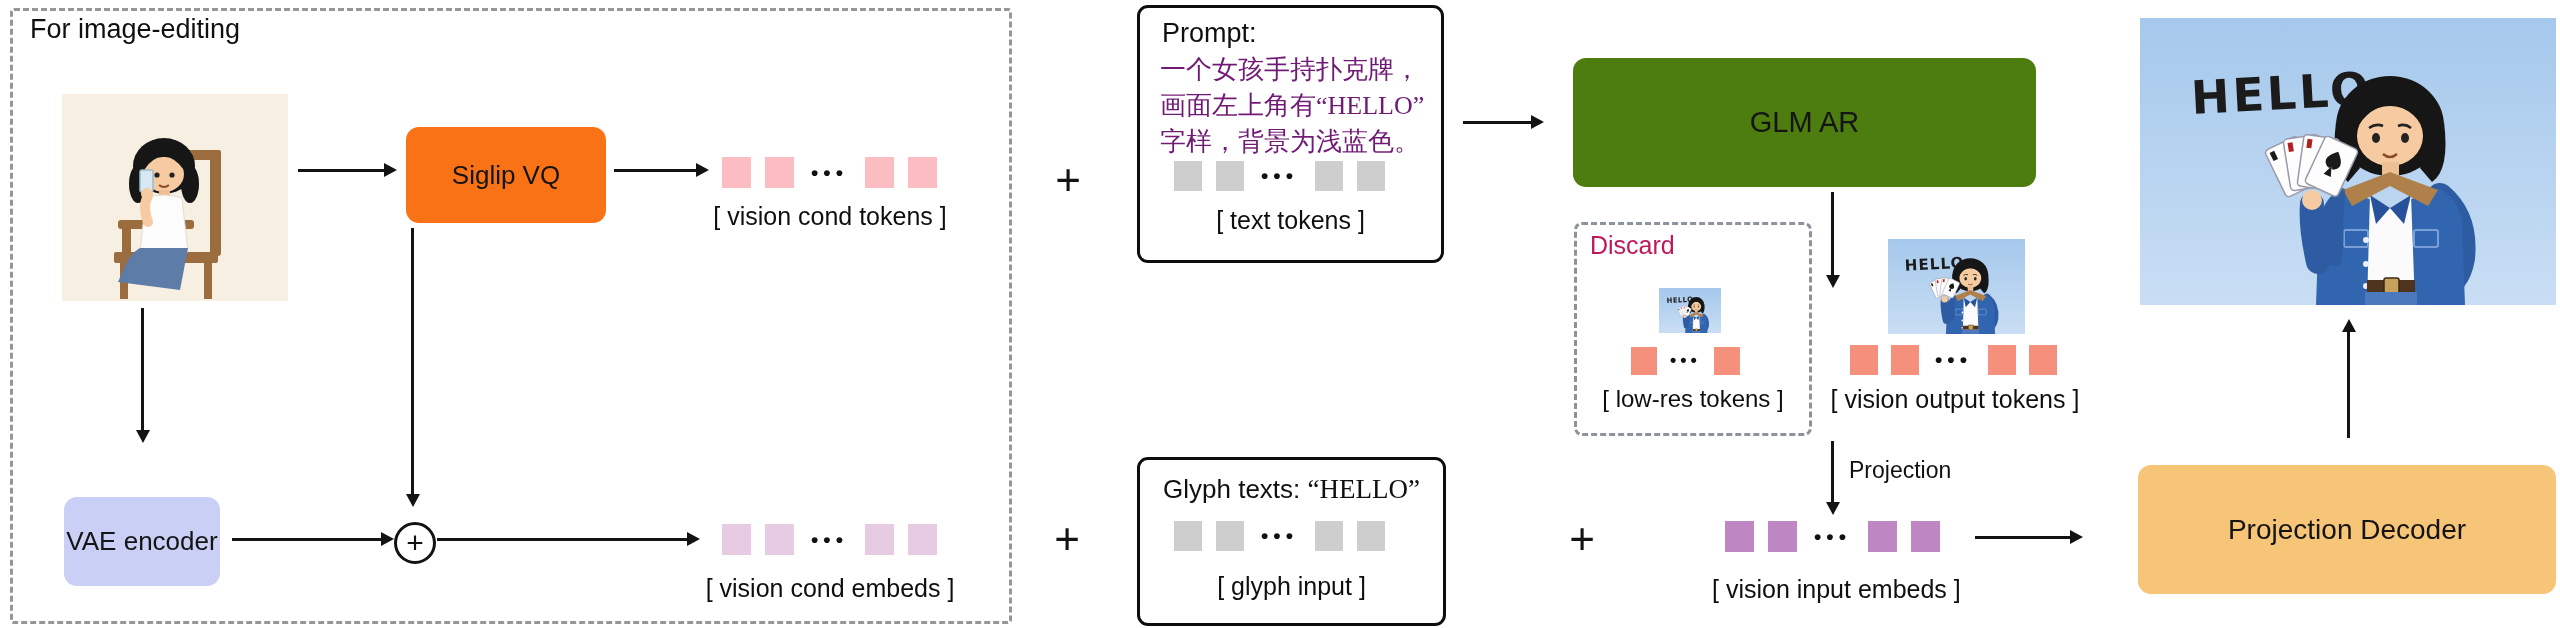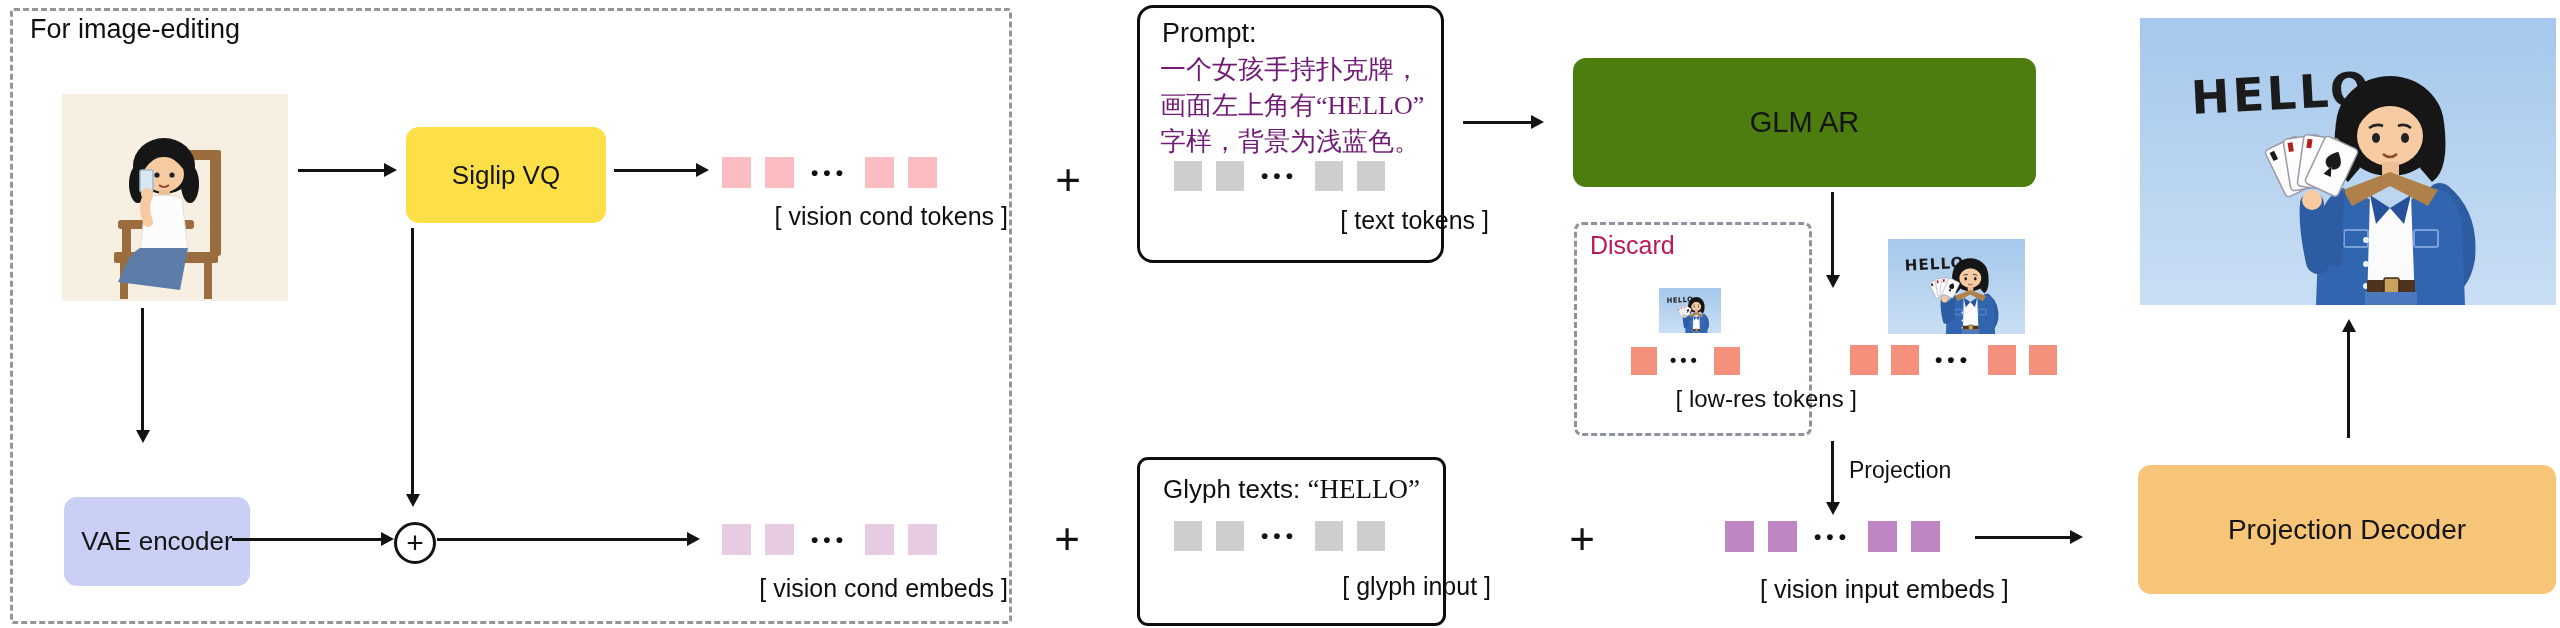--- a/index.html
+++ b/index.html
@@ -18,21 +18,21 @@
         border-radius:13px;font-size:27px;color:#141414;}
 
   
   .tokrow{position:absolute;display:flex;align-items:center;gap:14px;}
   .tok{display:block;width:29px;height:31px;}
   .dots{font-size:21px;font-weight:700;letter-spacing:5px;line-height:31px;color:#111;margin:0 3px;white-space:nowrap;}
   .tokrow.small{gap:10px;}
   .tokrow.small .tok{width:26px;height:28px;}
   .tokrow.small .dots{font-size:18px;letter-spacing:4px;}
 
-  .blabel{position:absolute;font-size:25px;color:#0f0f0f;text-align:right;white-space:nowrap;margin-left:48px;}
+  .blabel{position:absolute;font-size:25px;color:#0f0f0f;text-align:center;white-space:nowrap;}
 
   
   .harrow{position:absolute;height:0;border-top:3px solid #131313;}
   .harrow::after{content:"";position:absolute;right:-13px;top:-9px;width:0;height:0;
     border-left:13px solid #131313;border-top:7.5px solid transparent;border-bottom:7.5px solid transparent;}
   .varrow{position:absolute;width:0;border-left:3px solid #131313;}
   .varrow.down::after{content:"";position:absolute;left:-8.5px;bottom:-13px;width:0;height:0;
     border-top:13px solid #131313;border-left:7.5px solid transparent;border-right:7.5px solid transparent;}
   .varrow.up::after{content:"";position:absolute;left:-8.5px;top:-13px;width:0;height:0;
     border-bottom:13px solid #131313;border-left:7.5px solid transparent;border-right:7.5px solid transparent;}
@@ -151,39 +151,39 @@
 
   <div class="dash-box" style="left:10px;top:8px;width:996px;height:610px;"></div>
   <div class="group-title" style="left:30px;top:14px;">For image-editing</div>
 
   <svg class="pic" style="left:62px;top:94px;" width="226" height="207" viewBox="0 0 226 207">
     <use href="#girl-water"></use>
   </svg>
 
   <div class="harrow" style="left:298px;top:169px;width:86px;"></div>
 
-  <div class="node" style="left: 406px; top: 127px; width: 200px; height: 96px; font-size: 26px; background-color: #fde047;">
+  <div class="node" style="left: 406px; top: 127px; width: 200px; height: 96px; font-size: 26px; background-color: #f97316;">
     <span>Siglip VQ</span>
   </div>
 
   <div class="harrow" style="left:614px;top:169px;width:82px;"></div>
 
   <div class="tokrow" style="left:722px;top:157px;">
     <span class="tok" style="background-color: rgb(251, 189, 194);"></span>
     <span class="tok" style="background-color: rgb(251, 189, 194);"></span>
     <span class="dots">•••</span>
     <span class="tok" style="background-color: rgb(251, 189, 194);"></span>
     <span class="tok" style="background-color: rgb(251, 189, 194);"></span>
   </div>
   <div class="blabel" style="left:700px;top:202px;width:260px;">[ vision cond tokens ]</div>
 
   <div class="varrow down" style="left:141px;top:308px;height:122px;"></div>
   <div class="varrow down" style="left:411px;top:228px;height:266px;"></div>
 
-  <div class="node" style="left: 64px; top: 497px; width: 186px; height: 89px; font-size: 26px; background-color: rgb(201, 207, 245);">
+  <div class="node" style="left: 64px; top: 497px; width: 156px; height: 89px; font-size: 26px; background-color: rgb(201, 207, 245);">
     <span>VAE encoder</span>
   </div>
 
   <div class="harrow" style="left:232px;top:538px;width:149px;"></div>
   <div class="oplus" style="left:394px;top:522px;">
     <span>+</span>
   </div>
   <div class="harrow" style="left:437px;top:538px;width:250px;"></div>
 
   <div class="tokrow" style="left:722px;top:524px;">
@@ -192,21 +192,21 @@
     <span class="dots">•••</span>
     <span class="tok" style="background-color: rgb(231, 203, 227);"></span>
     <span class="tok" style="background-color: rgb(231, 203, 227);"></span>
   </div>
   <div class="blabel" style="left:700px;top:574px;width:260px;">[ vision cond embeds ]</div>
 
   <div class="plus" style="left:1038px;top:154px;">+</div>
   <div class="plus" style="left:1037px;top:513px;">+</div>
   <div class="plus" style="left:1552px;top:513px;">+</div>
 
-  <div class="ink-box" style="left:1137px;top:5px;width:301px;height:252px;border-radius:16px;">
+  <div class="ink-box" style="left:1137px;top:5px;width:301px;height:252px;">
     <div class="prompt-head" style="left:22px;top:10px;">Prompt:</div>
     <div class="cjk serif" style="left:20px;top:44px;">一个女孩手持扑克牌，</div>
     <div class="cjk serif" style="left:20px;top:80px;">画面左上角有“HELLO”</div>
     <div class="cjk serif" style="left:20px;top:116px;">字样，背景为浅蓝色。</div>
     <div class="tokrow" style="left:34px;top:152px;">
       <span class="tok" style="width: 28px; height: 30px; background-color: rgb(206, 206, 206);"></span>
       <span class="tok" style="width: 28px; height: 30px; background-color: rgb(206, 206, 206);"></span>
       <span class="dots">•••</span>
       <span class="tok" style="width: 28px; height: 30px; background-color: rgb(206, 206, 206);"></span>
       <span class="tok" style="width: 28px; height: 30px; background-color: rgb(206, 206, 206);"></span>
@@ -251,20 +251,21 @@
     <use href="#girl-cards"></use>
   </svg>
 
   <div class="tokrow" style="left:1850px;top:344px;gap:13px;">
     <span class="tok" style="width: 28px; height: 30px; background-color: rgb(245, 144, 124);"></span>
     <span class="tok" style="width: 28px; height: 30px; background-color: rgb(245, 144, 124);"></span>
     <span class="dots">•••</span>
     <span class="tok" style="width: 28px; height: 30px; background-color: rgb(245, 144, 124);"></span>
     <span class="tok" style="width: 28px; height: 30px; background-color: rgb(245, 144, 124);"></span>
   </div>
+  <div class="blabel" style="left:1822px;top:385px;width:266px;">[ vision output tokens ]</div>
 
   <div class="varrow down" style="left:1831px;top:441px;height:61px;"></div>
   <div class="proj-label" style="left:1849px;top:457px;">Projection</div>
 
   <div class="tokrow" style="left:1725px;top:521px;">
     <span class="tok" style="background-color: rgb(190, 134, 195);"></span>
     <span class="tok" style="background-color: rgb(190, 134, 195);"></span>
     <span class="dots">•••</span>
     <span class="tok" style="background-color: rgb(190, 134, 195);"></span>
     <span class="tok" style="background-color: rgb(190, 134, 195);"></span>

